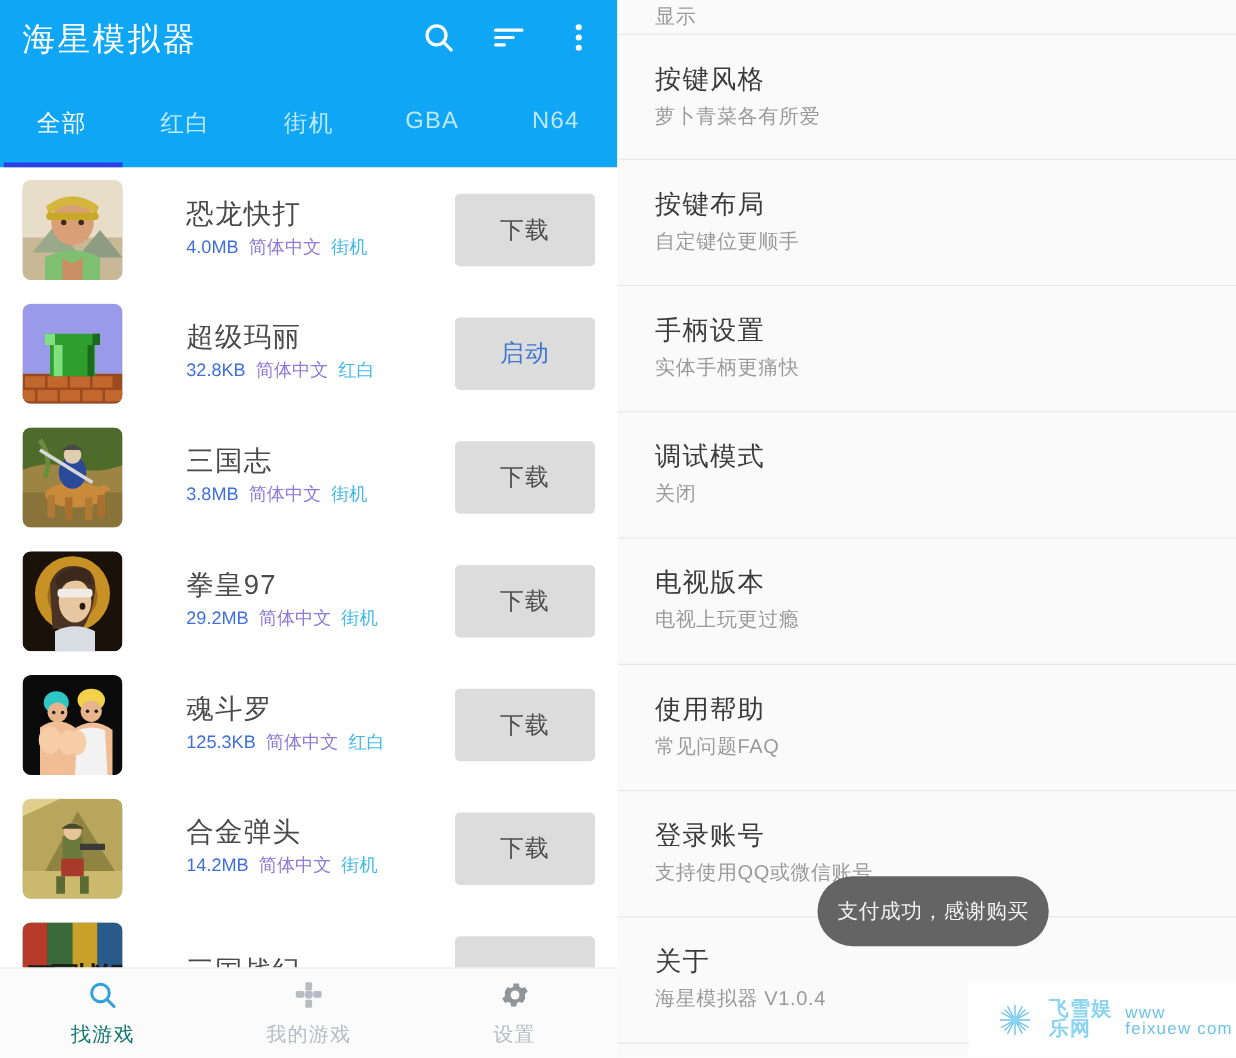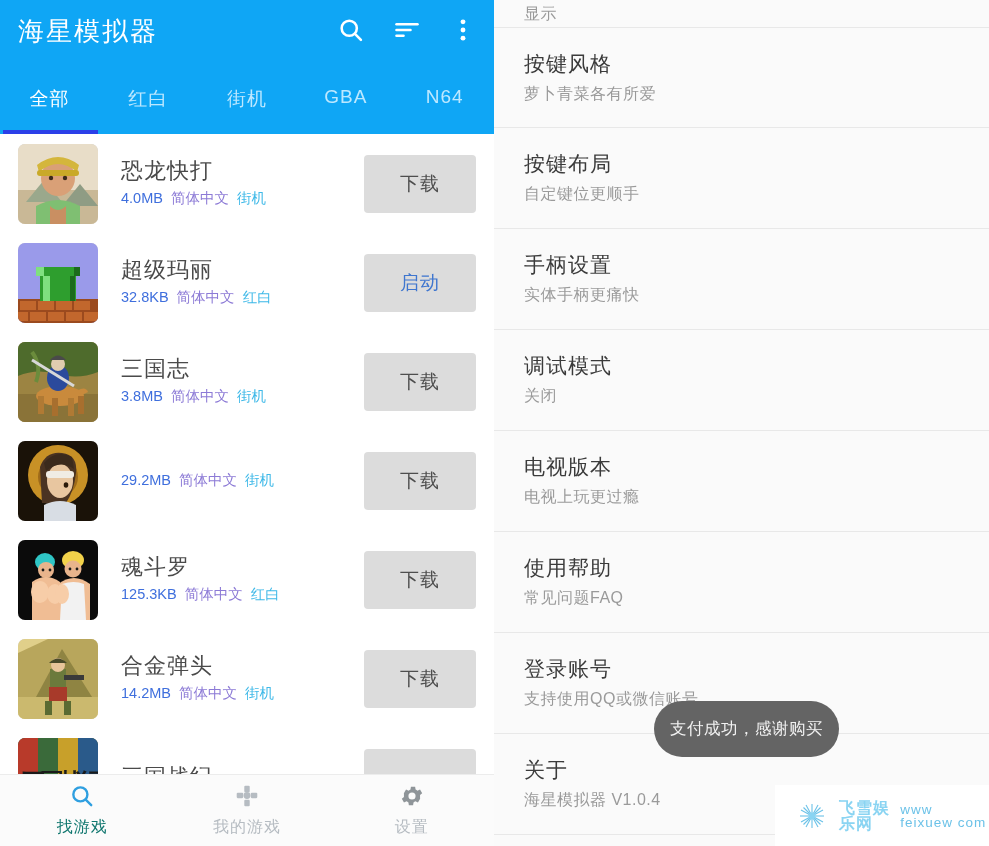--- a/index.html
+++ b/index.html
@@ -71,21 +71,21 @@
     cursor:pointer;
   }
   .thumb {
     width:80px; height:80px; flex:none;
     border-radius:7px;
     overflow:hidden;
     background:#cccccc;
     position:relative;
   }
   .thumb svg { display:block; width:80px; height:80px; }
-  .game-info { flex:1; padding-left:23px; padding-bottom:2px; }
+  .game-info { flex:1; padding-left:23px; padding-bottom:2px;margin-left:28px; }
   .game-title {
     font-size:22px; color:#4a4a4a; font-weight:500;
     line-height:30px; letter-spacing:1px;
   }
   .game-meta { font-size:14.5px; line-height:22px; margin-top:1px; }
   .meta-size { color:#3f6fdd; }
   .meta-lang { color:#8c7ad6; margin-left:4px; }
   .meta-plat { color:#3fb9e8; margin-left:4px; }
   .action-btn {
     width:112px; height:58px; flex:none;
@@ -314,20 +314,21 @@
             <circle cx="40" cy="36" r="20" fill="#8c5a14" opacity="0.7"></circle>
             <path d="M22 26 q6 -16 22 -14 q16 2 14 20 q-2 18 -10 30 l-24 0 Z" fill="#4a3322"></path>
             <ellipse cx="42" cy="40" rx="13" ry="17" fill="#e8c6a0"></ellipse>
             <path d="M28 30 q14 -12 28 -2 l-2 -12 q-16 -8 -28 6 Z" fill="#3b2a1c"></path>
             <rect x="28" y="30" width="28" height="7" rx="3" fill="#f0ece4"></rect>
             <ellipse cx="48" cy="44" rx="2.3" ry="2.8" fill="#2a1a0a"></ellipse>
             <path d="M26 64 q16 -8 32 0 l0 16 l-32 0 Z" fill="#d8dde4"></path>
           </svg>
         </div>
         <div class="game-info">
+          <div class="game-title">拳皇97</div>
           <div class="game-meta">
             <span class="meta-size">29.2MB</span>
             <span class="meta-lang">简体中文</span>
             <span class="meta-plat">街机</span>
           </div>
         </div>
         <button class="action-btn">下载</button>
       </div>
 
       <div class="game-row">

